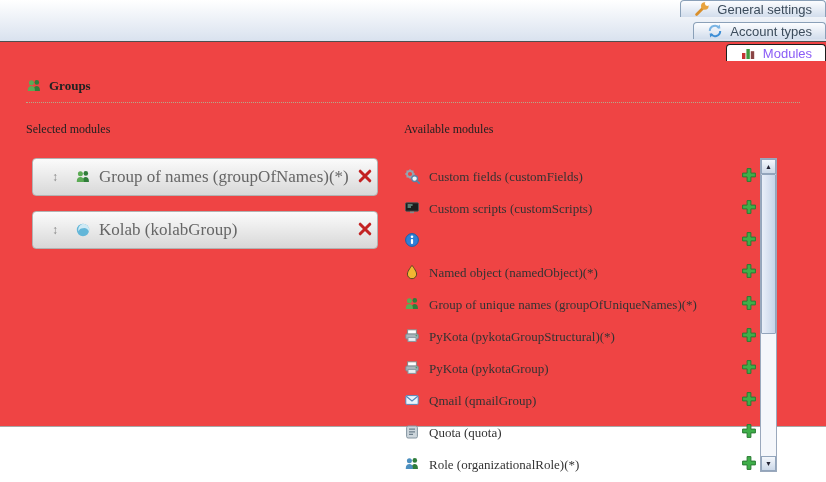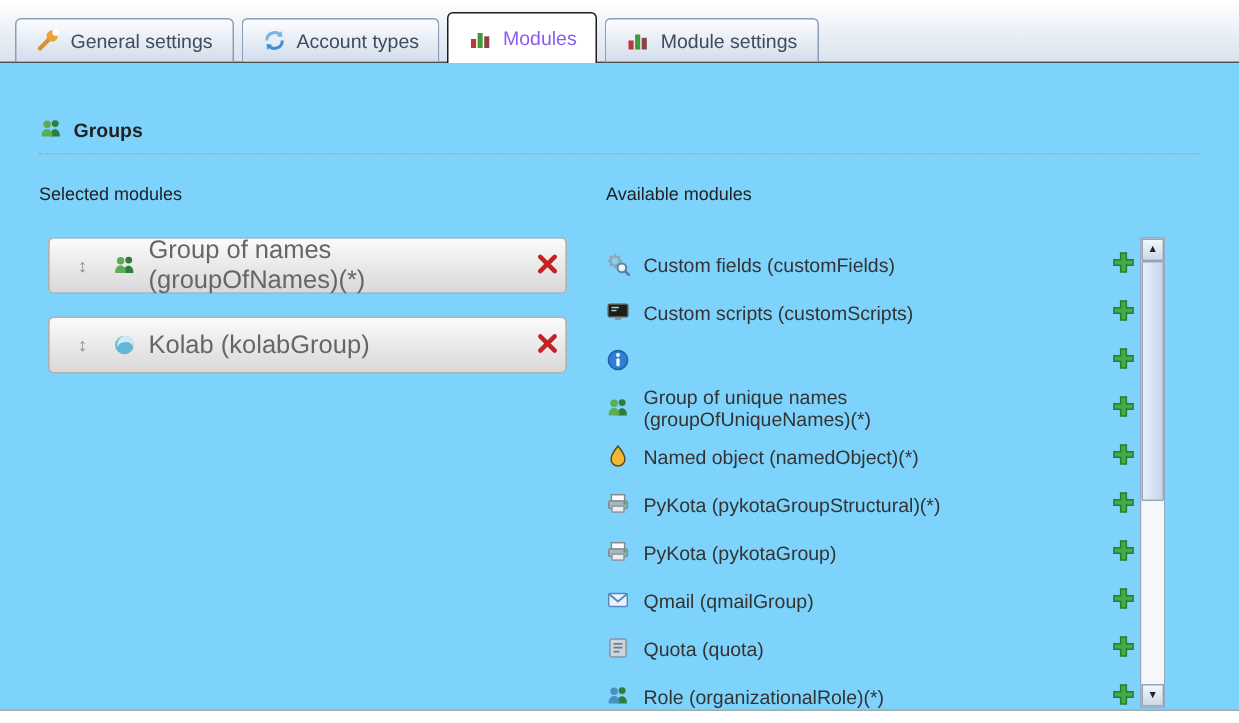--- a/index.html
+++ b/index.html
@@ -4,41 +4,41 @@
 <style>
   * { box-sizing: border-box; margin: 0; padding: 0; }
   body { font-family: "Liberation Sans", sans-serif; background: #fff; }
   .page { position: relative; width: 826px; height: 482px; background: #fff; overflow: hidden; }
 
   
   .tabbar {
     position: absolute; top: 0; left: 0; width: 826px; height: 42px;
     background: linear-gradient(#ffffff, #d9e2ef);
     border-bottom: 1px solid #4f4f4f;
-    display: flex; align-items: flex-end; padding-left: 10px; gap: 5px;
+    display: flex; align-items: flex-end; padding-left: 10px; gap: 5px; flex-direction: column;
   }
   .tab {
     display: flex; align-items: center; gap: 7px;
     height: 29px; padding: 0 13px;
     background: linear-gradient(#fcfdff, #d2ddec);
     border: 1px solid #8aa0b8; border-bottom: none;
     border-radius: 4px 4px 0 0;
     color: #3c4c5c; font-size: 13px; cursor: pointer; white-space: nowrap;
   }
   .tab.active {
     position: relative; z-index: 2;
     background: #fff; border: 1px solid #1c1c1c; border-bottom: none;
     height: 34px; margin-bottom: -1px; color: #8b5cf6;
   }
   .icon16 { width: 16px; height: 16px; flex: none; }
 
   
   .content {
-    position: absolute; top: 42px; left: 0; width: 826px; height: 432px;
-    background: #7dd3fc; border-bottom: 1px solid #a8a8a8;
+    position: absolute; top: 42px; left: 0; width: 826px; height: 385px;
+    background: #ef4444; border-bottom: 1px solid #a8a8a8; font-family: Liberation Serif, serif;
   }
   .section-head {
     position: absolute; left: 26px; top: 36px;
     display: flex; align-items: center; gap: 7px;
     font-size: 13px; font-weight: bold; color: #222;
   }
   .dotted-rule {
     position: absolute; left: 26px; right: 26px; top: 60px;
     border-bottom: 1px dotted #b3a98a; height: 0;
   }
@@ -267,35 +267,35 @@
           </svg>
         <button class="add-btn">
           <svg class="icon16">
               <use href="#sym-plus"></use>
             </svg>
         </button>
       </div>
 
       <div class="av-row">
         <svg class="icon16">
+            <use href="#sym-droplet"></use>
+          </svg>
+        <span class="av-label">Named object (namedObject)(*)</span>
+        <button class="add-btn">
+          <svg class="icon16">
+              <use href="#sym-plus"></use>
+            </svg>
+        </button>
+      </div>
+
+      <div class="av-row">
+        <svg class="icon16">
             <use href="#sym-groups"></use>
           </svg>
         <span class="av-label">Group of unique names (groupOfUniqueNames)(*)</span>
-        <button class="add-btn">
-          <svg class="icon16">
-              <use href="#sym-plus"></use>
-            </svg>
-        </button>
-      </div>
-
-      <div class="av-row">
-        <svg class="icon16">
-            <use href="#sym-droplet"></use>
-          </svg>
-        <span class="av-label">Named object (namedObject)(*)</span>
         <button class="add-btn">
           <svg class="icon16">
               <use href="#sym-plus"></use>
             </svg>
         </button>
       </div>
 
       <div class="av-row">
         <svg class="icon16">
             <use href="#sym-printer"></use>

